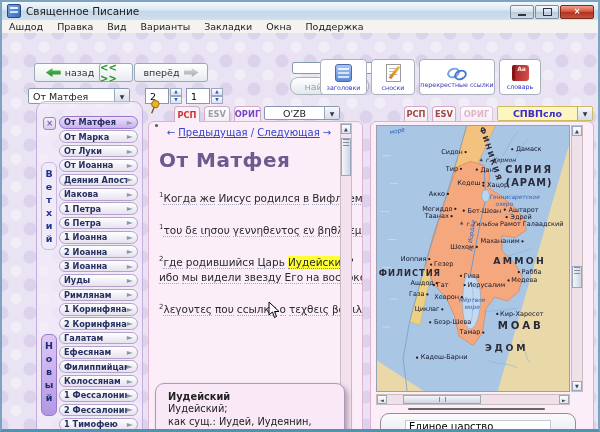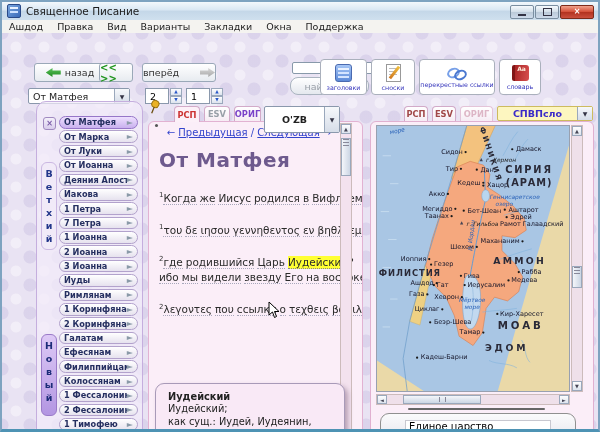--- a/index.html
+++ b/index.html
@@ -92,21 +92,21 @@
   .book-arrow::before{content:"\25BA";}
   
   .tab{position:absolute;top:73px;height:15px;box-sizing:border-box;border:1px solid #d2aac8;border-bottom:none;
     border-radius:4px 4px 0 0;background:linear-gradient(#ffffff,#f6ecf4);font-size:8.3px;font-weight:bold;
     display:flex;align-items:center;justify-content:center;z-index:6;}
   .tab.active{height:16px;background:#fcf0f8;color:#cc3333;}
   .tab.idle{color:#98a0a8;}
   .tab.orig{color:#7a42c8;}
   .tab.r-normal{color:#a04848;}
   .tab.r-disabled{color:#ddb6c6;border-color:#e4c4d8;}
-  .lang-dd{left:262px;top:73px;width:76px;height:27px;z-index:6;font-weight:bold;}
+  .lang-dd{left:262px;top:73px;width:76px;height:14px;z-index:6;}
   .map-dd{left:495px;top:73px;width:96px;height:15px;z-index:6;background:#fdf6c0;border-color:#cdbb5e;}
   .map-dd .dd-label{color:#3a2ac8;font-weight:bold;text-align:center;}
   .pushpin{position:absolute;left:147px;top:66px;z-index:6;}
   
   .center-panel{position:absolute;left:146px;top:88px;width:215px;height:335px;box-sizing:border-box;
     border:1px solid #e2b2d2;border-radius:6px 6px 0 0;background:#fbeef8;z-index:3;overflow:hidden;}
   .bullet{position:absolute;left:6px;top:2px;width:3px;height:3px;border-radius:50%;background:#555;}
   .c-text{position:absolute;left:10px;top:2px;width:180px;color:#2a2a2a;}
   .navline{text-align:center;font-size:10px;color:#3344cc;margin-top:3px;}
   .navline a{color:#3344cc;text-decoration:underline;}
@@ -182,21 +182,21 @@
 
   <div class="main">
 
     <div class="tbtn" style="left:32px;top:30px;width:72px;">
       <span class="arrow-left"></span>
       <span>назад</span>
     </div>
     <div class="tbtn" style="left:97px;top:30px;width:34px;">
       <span class="skip-txt">&lt;&lt;  &gt;&gt;</span>
     </div>
-    <div class="tbtn" style="left:140px;top:30px;width:74px;justify-content:space-between;">
+    <div class="tbtn" style="left:132px;top:30px;width:74px;">
       <span>вперёд</span>
       <span class="arrow-right-g"></span>
     </div>
     <input class="search-input" value="" style="">
     <div class="find-btn">
       <span>найти</span>
       <span class="ic-key"></span>
     </div>
 
     <div class="dd" style="left:26px;top:55px;width:102px;">
@@ -277,21 +277,21 @@
           </div>
           <div class="book-btn">
             <span class="book-lbl">Иакова</span>
             <span class="book-arrow"></span>
           </div>
           <div class="book-btn">
             <span class="book-lbl">1 Петра</span>
             <span class="book-arrow"></span>
           </div>
           <div class="book-btn">
-            <span class="book-lbl">7 Петра</span>
+            <span class="book-lbl">6 Петра</span>
             <span class="book-arrow"></span>
           </div>
           <div class="book-btn">
             <span class="book-lbl">1 Иоанна</span>
             <span class="book-arrow"></span>
           </div>
           <div class="book-btn">
             <span class="book-lbl">2 Иоанна</span>
             <span class="book-arrow"></span>
           </div>

